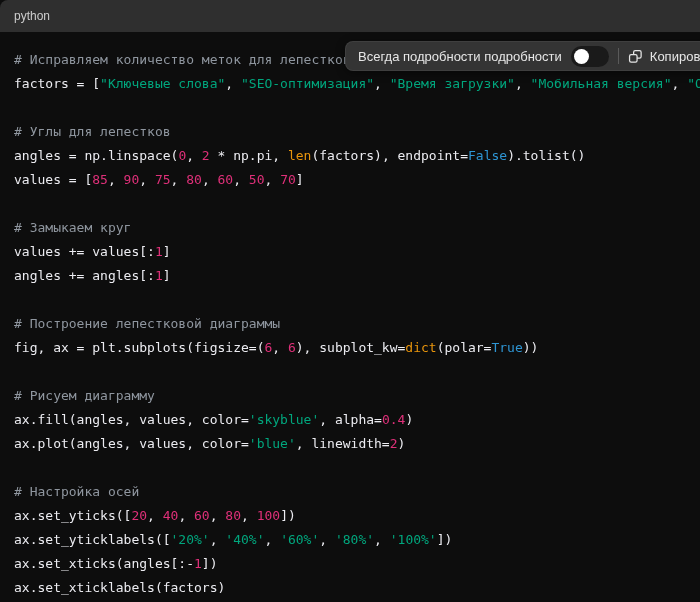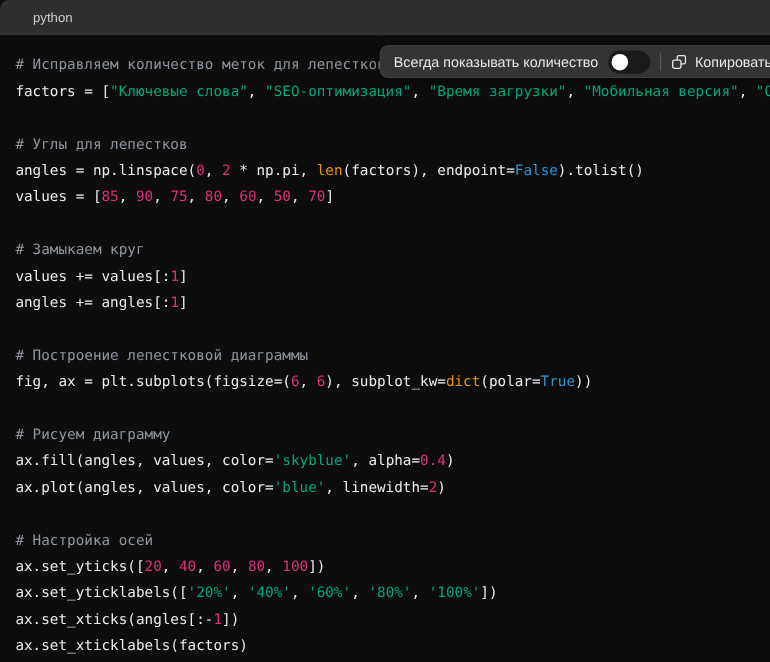--- a/index.html
+++ b/index.html
@@ -10,21 +10,21 @@
   *{box-sizing:border-box;}
   html,body{margin:0;padding:0;}
   body{
     width:700px;height:602px;overflow:hidden;position:relative;
     background:var(--page-bg);
     font-family:"Liberation Sans",sans-serif;
   }
   .code-block{width:100%;}
   .code-header{
     height:32px;background:var(--header-bg);
-    display:flex;align-items:center;padding:0 30px;
+    display:flex;align-items:center;padding:0 14px;
     border-top-left-radius:8px;border-top-right-radius:0;
   }
   .lang-label{font-size:12px;color:var(--header-text);}
   .code-body{
     margin:0;padding:16px 14px 20px 14px;
     font-family:"DejaVu Sans Mono",monospace;
     font-size:13px;line-height:24px;white-space:pre;overflow:hidden;
   }
   .code-line{height:24px;}
   .overlay{
@@ -54,21 +54,21 @@
 <body>
 
 <div class="code-block">
   <div class="code-header">
     <span class="lang-label">python</span>
   </div>
   <pre class="code-body"><div class="code-line"><span style="color: rgb(143, 150, 159);"># Исправляем количество меток для лепестков</span></div><div class="code-line"><span style="color: rgb(236, 236, 241);">factors = [</span><span style="color: rgb(0, 166, 125);">"Ключевые слова"</span><span style="color: rgb(236, 236, 241);">, </span><span style="color: rgb(0, 166, 125);">"SEO-оптимизация"</span><span style="color: rgb(236, 236, 241);">, </span><span style="color: rgb(0, 166, 125);">"Время загрузки"</span><span style="color: rgb(236, 236, 241);">, </span><span style="color: rgb(0, 166, 125);">"Мобильная версия"</span><span style="color: rgb(236, 236, 241);">, </span><span style="color: rgb(0, 166, 125);">"От</span></div><div class="code-line">&nbsp;</div><div class="code-line"><span style="color: rgb(143, 150, 159);"># Углы для лепестков</span></div><div class="code-line"><span style="color: rgb(236, 236, 241);">angles = np.linspace(</span><span style="color: rgb(223, 48, 121);">0</span><span style="color: rgb(236, 236, 241);">, </span><span style="color: rgb(223, 48, 121);">2</span><span style="color: rgb(236, 236, 241);"> * np.pi, </span><span style="color: rgb(233, 149, 12);">len</span><span style="color: rgb(236, 236, 241);">(factors), endpoint=</span><span style="color: rgb(46, 149, 211);">False</span><span style="color: rgb(236, 236, 241);">).tolist()</span></div><div class="code-line"><span style="color: rgb(236, 236, 241);">values = [</span><span style="color: rgb(223, 48, 121);">85</span><span style="color: rgb(236, 236, 241);">, </span><span style="color: rgb(223, 48, 121);">90</span><span style="color: rgb(236, 236, 241);">, </span><span style="color: rgb(223, 48, 121);">75</span><span style="color: rgb(236, 236, 241);">, </span><span style="color: rgb(223, 48, 121);">80</span><span style="color: rgb(236, 236, 241);">, </span><span style="color: rgb(223, 48, 121);">60</span><span style="color: rgb(236, 236, 241);">, </span><span style="color: rgb(223, 48, 121);">50</span><span style="color: rgb(236, 236, 241);">, </span><span style="color: rgb(223, 48, 121);">70</span><span style="color: rgb(236, 236, 241);">]</span></div><div class="code-line">&nbsp;</div><div class="code-line"><span style="color: rgb(143, 150, 159);"># Замыкаем круг</span></div><div class="code-line"><span style="color: rgb(236, 236, 241);">values += values[:</span><span style="color: rgb(223, 48, 121);">1</span><span style="color: rgb(236, 236, 241);">]</span></div><div class="code-line"><span style="color: rgb(236, 236, 241);">angles += angles[:</span><span style="color: rgb(223, 48, 121);">1</span><span style="color: rgb(236, 236, 241);">]</span></div><div class="code-line">&nbsp;</div><div class="code-line"><span style="color: rgb(143, 150, 159);"># Построение лепестковой диаграммы</span></div><div class="code-line"><span style="color: rgb(236, 236, 241);">fig, ax = plt.subplots(figsize=(</span><span style="color: rgb(223, 48, 121);">6</span><span style="color: rgb(236, 236, 241);">, </span><span style="color: rgb(223, 48, 121);">6</span><span style="color: rgb(236, 236, 241);">), subplot_kw=</span><span style="color: rgb(233, 149, 12);">dict</span><span style="color: rgb(236, 236, 241);">(polar=</span><span style="color: rgb(46, 149, 211);">True</span><span style="color: rgb(236, 236, 241);">))</span></div><div class="code-line">&nbsp;</div><div class="code-line"><span style="color: rgb(143, 150, 159);"># Рисуем диаграмму</span></div><div class="code-line"><span style="color: rgb(236, 236, 241);">ax.fill(angles, values, color=</span><span style="color: rgb(0, 166, 125);">'skyblue'</span><span style="color: rgb(236, 236, 241);">, alpha=</span><span style="color: rgb(223, 48, 121);">0.4</span><span style="color: rgb(236, 236, 241);">)</span></div><div class="code-line"><span style="color: rgb(236, 236, 241);">ax.plot(angles, values, color=</span><span style="color: rgb(0, 166, 125);">'blue'</span><span style="color: rgb(236, 236, 241);">, linewidth=</span><span style="color: rgb(223, 48, 121);">2</span><span style="color: rgb(236, 236, 241);">)</span></div><div class="code-line">&nbsp;</div><div class="code-line"><span style="color: rgb(143, 150, 159);"># Настройка осей</span></div><div class="code-line"><span style="color: rgb(236, 236, 241);">ax.set_yticks([</span><span style="color: rgb(223, 48, 121);">20</span><span style="color: rgb(236, 236, 241);">, </span><span style="color: rgb(223, 48, 121);">40</span><span style="color: rgb(236, 236, 241);">, </span><span style="color: rgb(223, 48, 121);">60</span><span style="color: rgb(236, 236, 241);">, </span><span style="color: rgb(223, 48, 121);">80</span><span style="color: rgb(236, 236, 241);">, </span><span style="color: rgb(223, 48, 121);">100</span><span style="color: rgb(236, 236, 241);">])</span></div><div class="code-line"><span style="color: rgb(236, 236, 241);">ax.set_yticklabels([</span><span style="color: rgb(0, 166, 125);">'20%'</span><span style="color: rgb(236, 236, 241);">, </span><span style="color: rgb(0, 166, 125);">'40%'</span><span style="color: rgb(236, 236, 241);">, </span><span style="color: rgb(0, 166, 125);">'60%'</span><span style="color: rgb(236, 236, 241);">, </span><span style="color: rgb(0, 166, 125);">'80%'</span><span style="color: rgb(236, 236, 241);">, </span><span style="color: rgb(0, 166, 125);">'100%'</span><span style="color: rgb(236, 236, 241);">])</span></div><div class="code-line"><span style="color: rgb(236, 236, 241);">ax.set_xticks(angles[:-</span><span style="color: rgb(223, 48, 121);">1</span><span style="color: rgb(236, 236, 241);">])</span></div><div class="code-line"><span style="color: rgb(236, 236, 241);">ax.set_xticklabels(factors)</span></div></pre>
 </div>
 
 <div class="overlay">
-  <span class="ov-label">Всегда показывать количество</span>
+  <span class="ov-label">Всегда подробности подробности</span>
   <button class="toggle" aria-checked="false">
     <span class="knob"></span>
   </button>
   <div class="sep"></div>
   <button class="copy-btn">
     <span class="copy-ic">
       <svg width="15" height="15" viewBox="0 0 24 24" fill="none" stroke="currentColor" stroke-width="2" stroke-linejoin="round" stroke-linecap="round">
         <rect x="9" y="2.5" width="12" height="12" rx="2.5"></rect>
         <rect x="2.5" y="9" width="12" height="12" rx="2.5" fill="var(--overlay-bg)"></rect>
       </svg>

